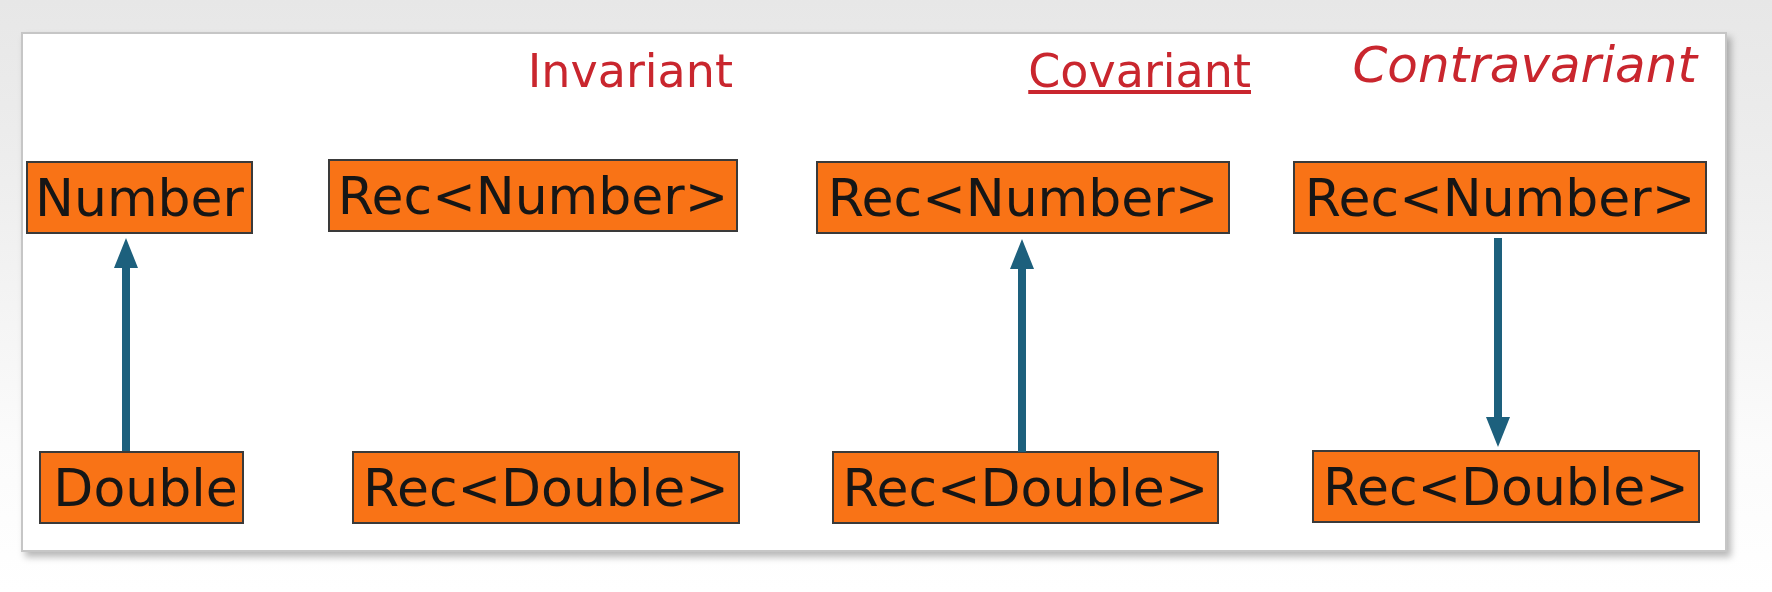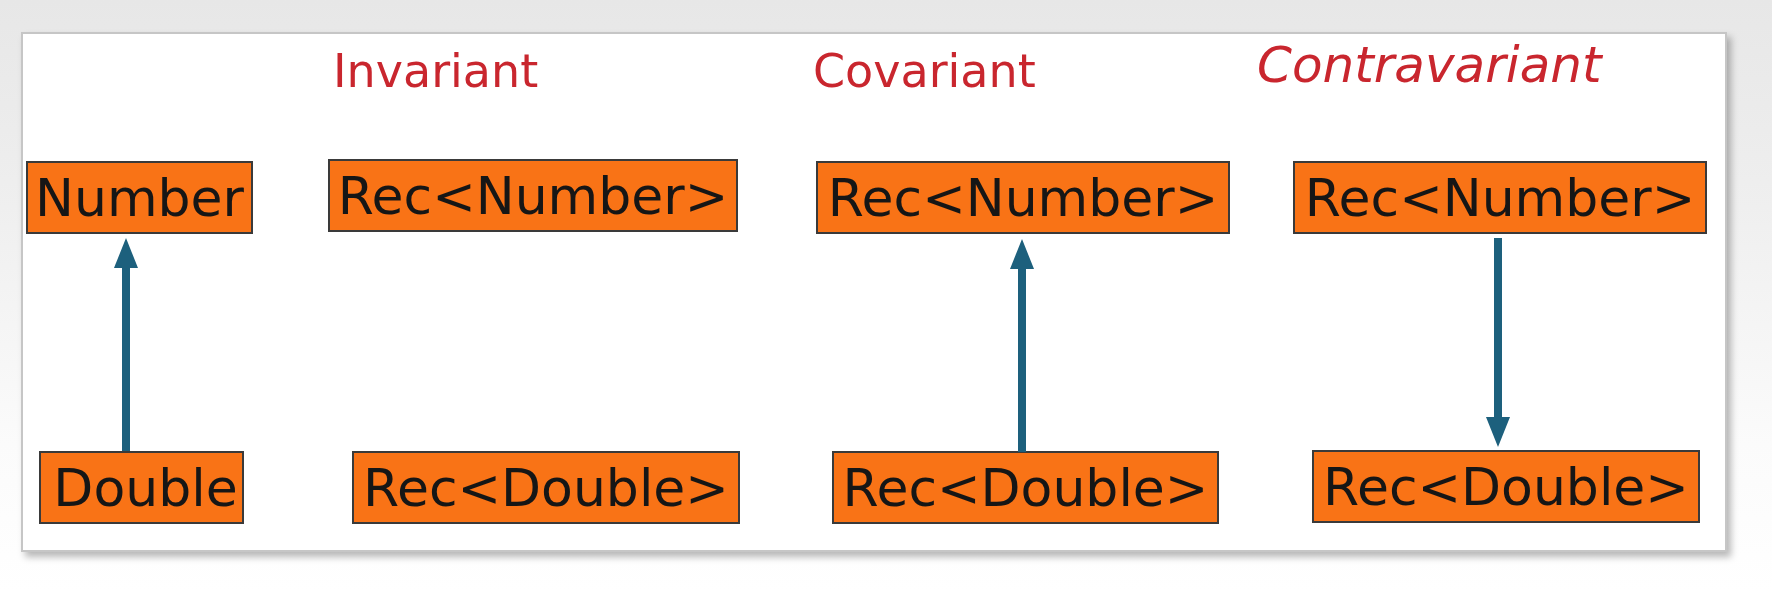--- a/index.html
+++ b/index.html
@@ -17,28 +17,28 @@
     position: absolute;
     left: 21px; top: 32px;
     width: 1702px; height: 516px;
     background: #ffffff;
     border: 2px solid #c6c6c6;
     box-shadow: 4px 5px 7px rgba(0,0,0,0.28);
   }
 
   .col-header {
     position: absolute;
-    text-align: left;
+    text-align: right;
     color: #c9262e;
     font-size: 46px;
     line-height: 1.0;
     white-space: nowrap;
   }
   .hdr-invariant     { left: 333px;  top: 48px; width: 400px; }
-  .hdr-covariant     { left: 813px;  top: 48px; width: 400px; }
+  .hdr-covariant     { left: 851px;  top: 48px; width: 400px; text-decoration: underline; }
   .hdr-contravariant { left: 1257px; top: 40px; width: 440px; font-size: 50px; font-style: italic; }
 
   .tbox {
     position: absolute;
     box-sizing: border-box;
     background: #f97316;
     border: 2px solid #3a3a3a;
     color: #161616;
     font-size: 52px;
     display: flex;

